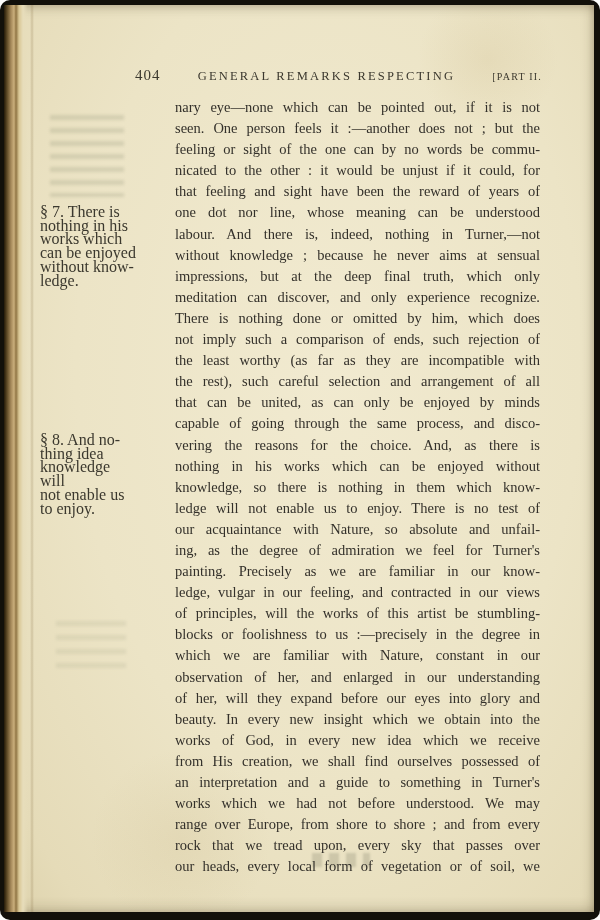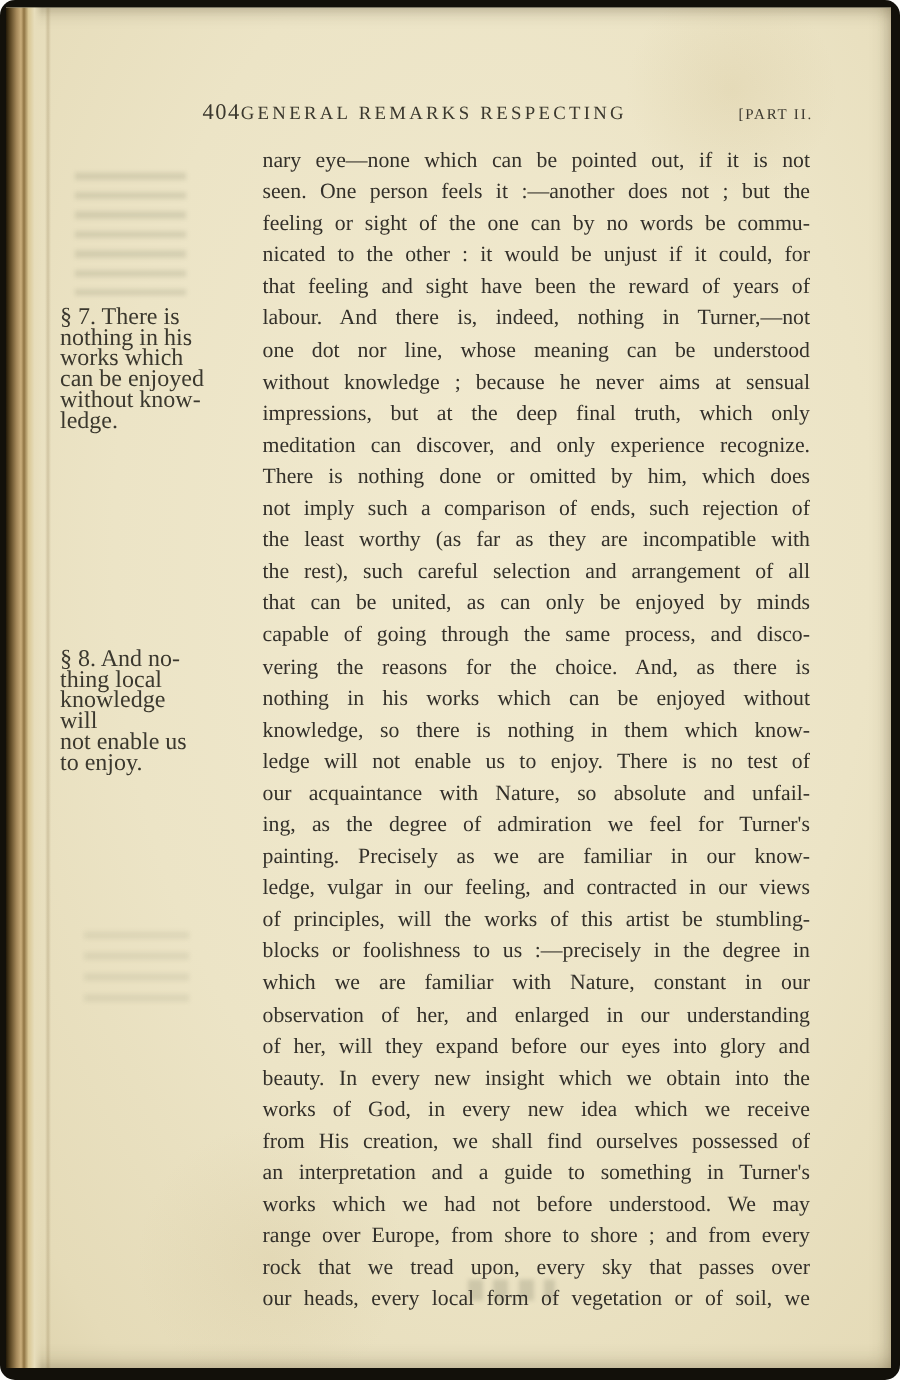--- a/index.html
+++ b/index.html
@@ -36,21 +36,21 @@
   .crease {
     position: absolute; left: 26px; top: 0; bottom: 0; width: 4px;
     background: linear-gradient(90deg, rgba(120,95,50,0), rgba(120,95,50,0.22), rgba(120,95,50,0));
   }
   .header {
     position: absolute; left: 131px; right: 52px; top: 62px; height: 18px;
     display: flex; align-items: baseline;
     color: #3b382e;
   }
   .page-number { font-size: 15px; letter-spacing: 1px; }
-  .running-title { flex: 1; font-size: 12.5px; letter-spacing: 2.2px; }
+  .running-title { flex: 1; text-align: center; font-size: 12.5px; letter-spacing: 2.2px; }
   .part-label { font-size: 10px; letter-spacing: 1.2px; }
   .body-text {
     position: absolute; left: 131px; width: 405px; top: 92px;
     font-size: 14.5px; line-height: 21.1px;
     color: #33302a;
   }
   .body-line {
     text-align: justify; text-align-last: justify;
     height: 21.1px; overflow: hidden;
     white-space: normal;
@@ -112,34 +112,34 @@
           <div class="margin-note-line">§ 7. There is</div>
           <div class="margin-note-line">nothing in his</div>
           <div class="margin-note-line">works which</div>
           <div class="margin-note-line">can be enjoyed</div>
           <div class="margin-note-line">without know-</div>
           <div class="margin-note-line">ledge.</div>
         </div>
 
       <div class="margin-note margin-note-8">
           <div class="margin-note-line">§ 8. And no-</div>
-          <div class="margin-note-line">thing local</div>
+          <div class="margin-note-line">thing idea</div>
           <div class="margin-note-line">knowledge will</div>
           <div class="margin-note-line">not enable us</div>
           <div class="margin-note-line">to enjoy.</div>
         </div>
 
       <div class="body-text">
           <div class="body-line">nary eye—none which can be pointed out, if it is not</div>
           <div class="body-line">seen.  One person feels it :—another does not ; but the</div>
           <div class="body-line">feeling or sight of the one can by no words be commu-</div>
           <div class="body-line">nicated to the other :  it would be unjust if it could, for</div>
           <div class="body-line">that feeling and sight have been the reward of years of</div>
+          <div class="body-line">one dot nor line, whose meaning can be understood</div>
           <div class="body-line">labour.   And there is, indeed, nothing in Turner,—not</div>
-          <div class="body-line">one dot nor line, whose meaning can be understood</div>
           <div class="body-line">without knowledge ; because he never aims at sensual</div>
           <div class="body-line">impressions, but at the deep final truth, which only</div>
           <div class="body-line">meditation can discover, and only experience recognize.</div>
           <div class="body-line">There is nothing done or omitted by him, which does</div>
           <div class="body-line">not imply such a comparison of ends, such rejection of</div>
           <div class="body-line">the least worthy (as far as they are incompatible with</div>
           <div class="body-line">the rest), such careful selection and arrangement of all</div>
           <div class="body-line">that can be united, as can only be enjoyed by minds</div>
           <div class="body-line">capable of going through the same process, and disco-</div>
           <div class="body-line">vering the reasons for the choice.   And, as there is</div>

